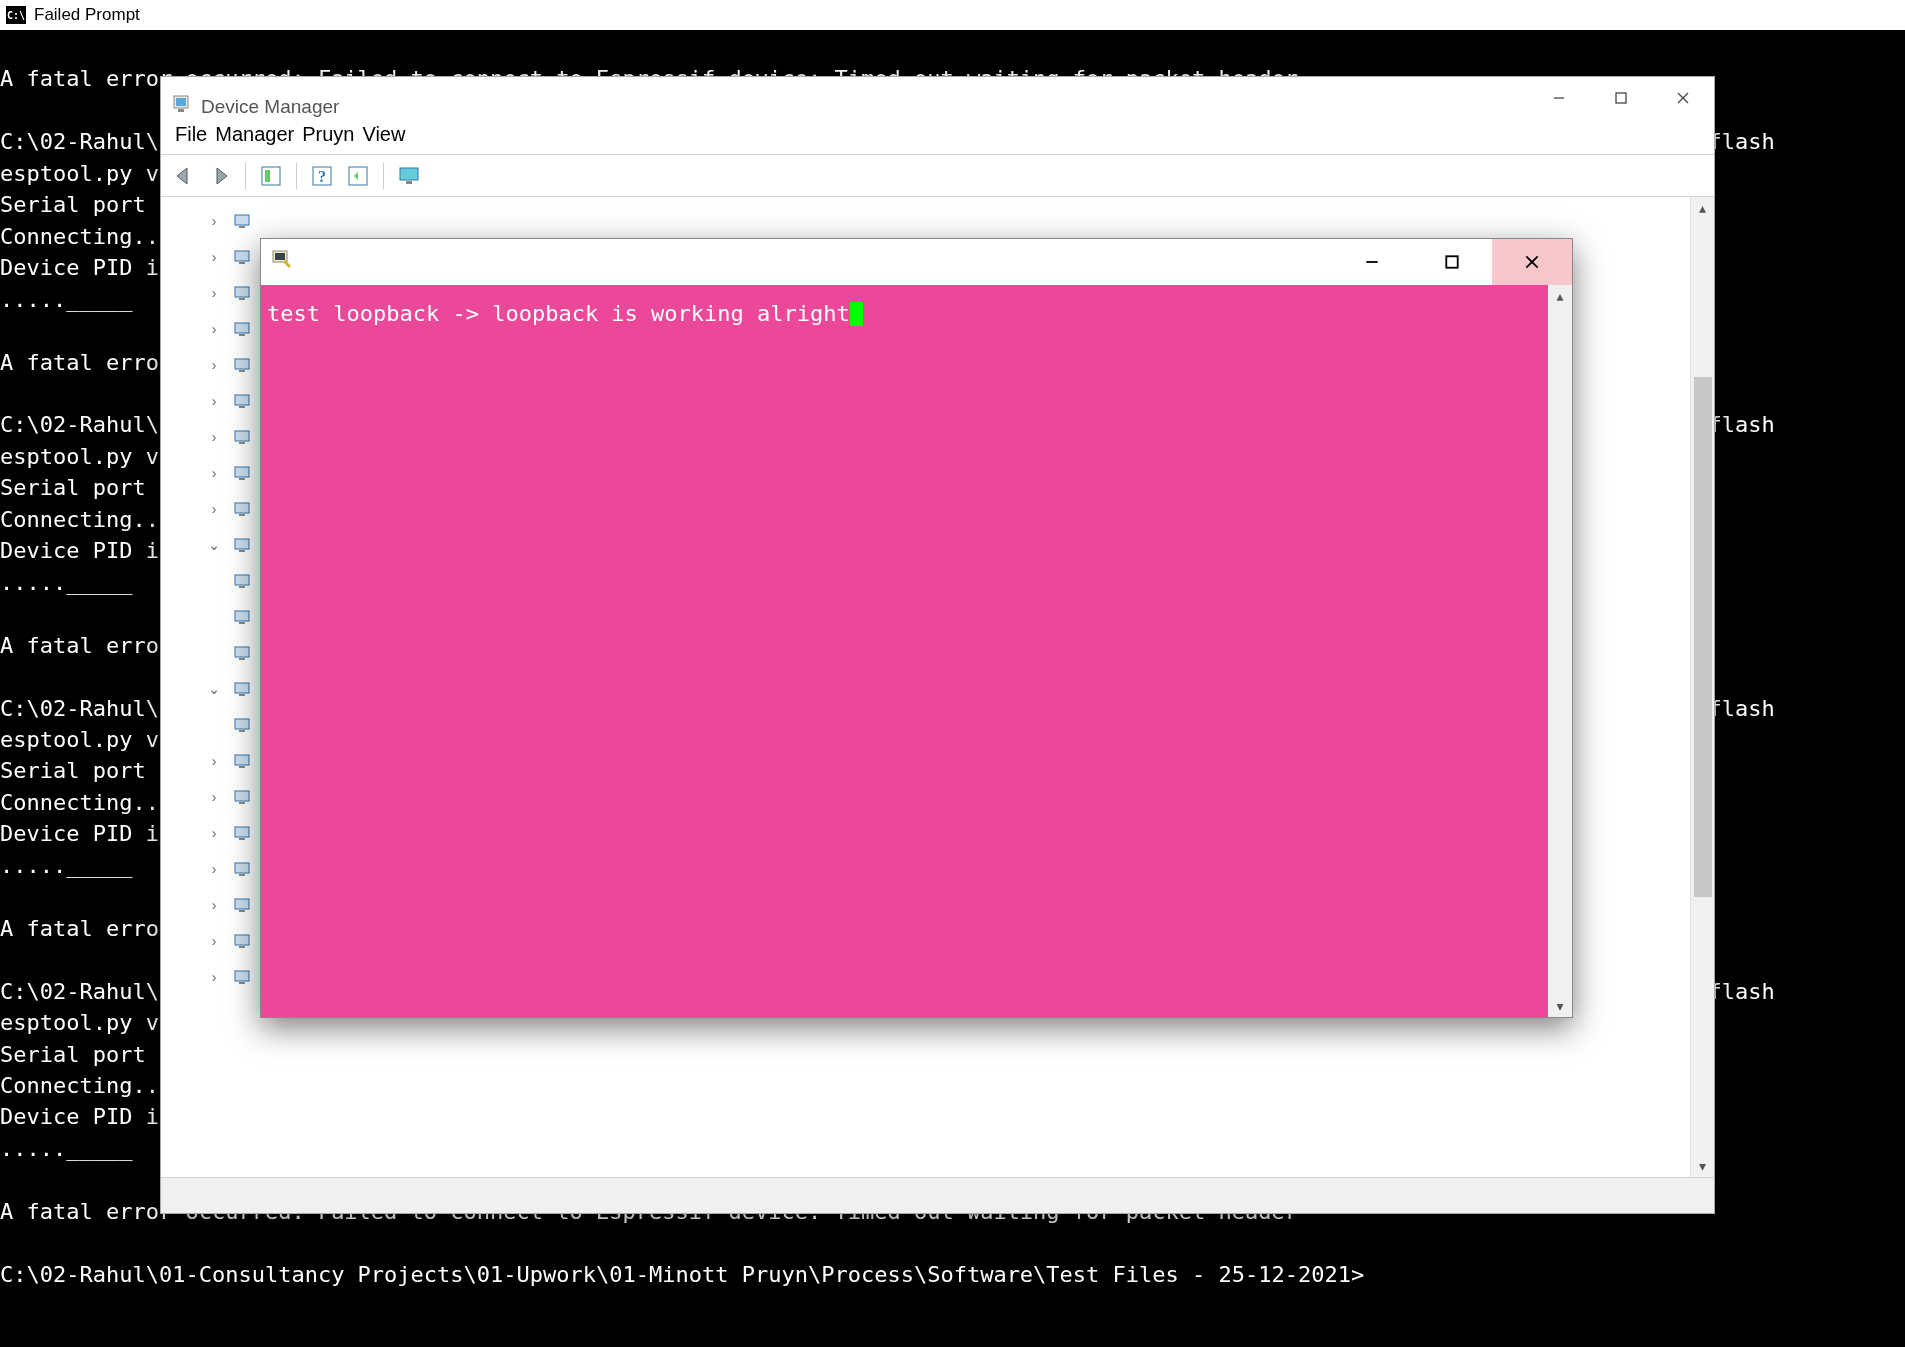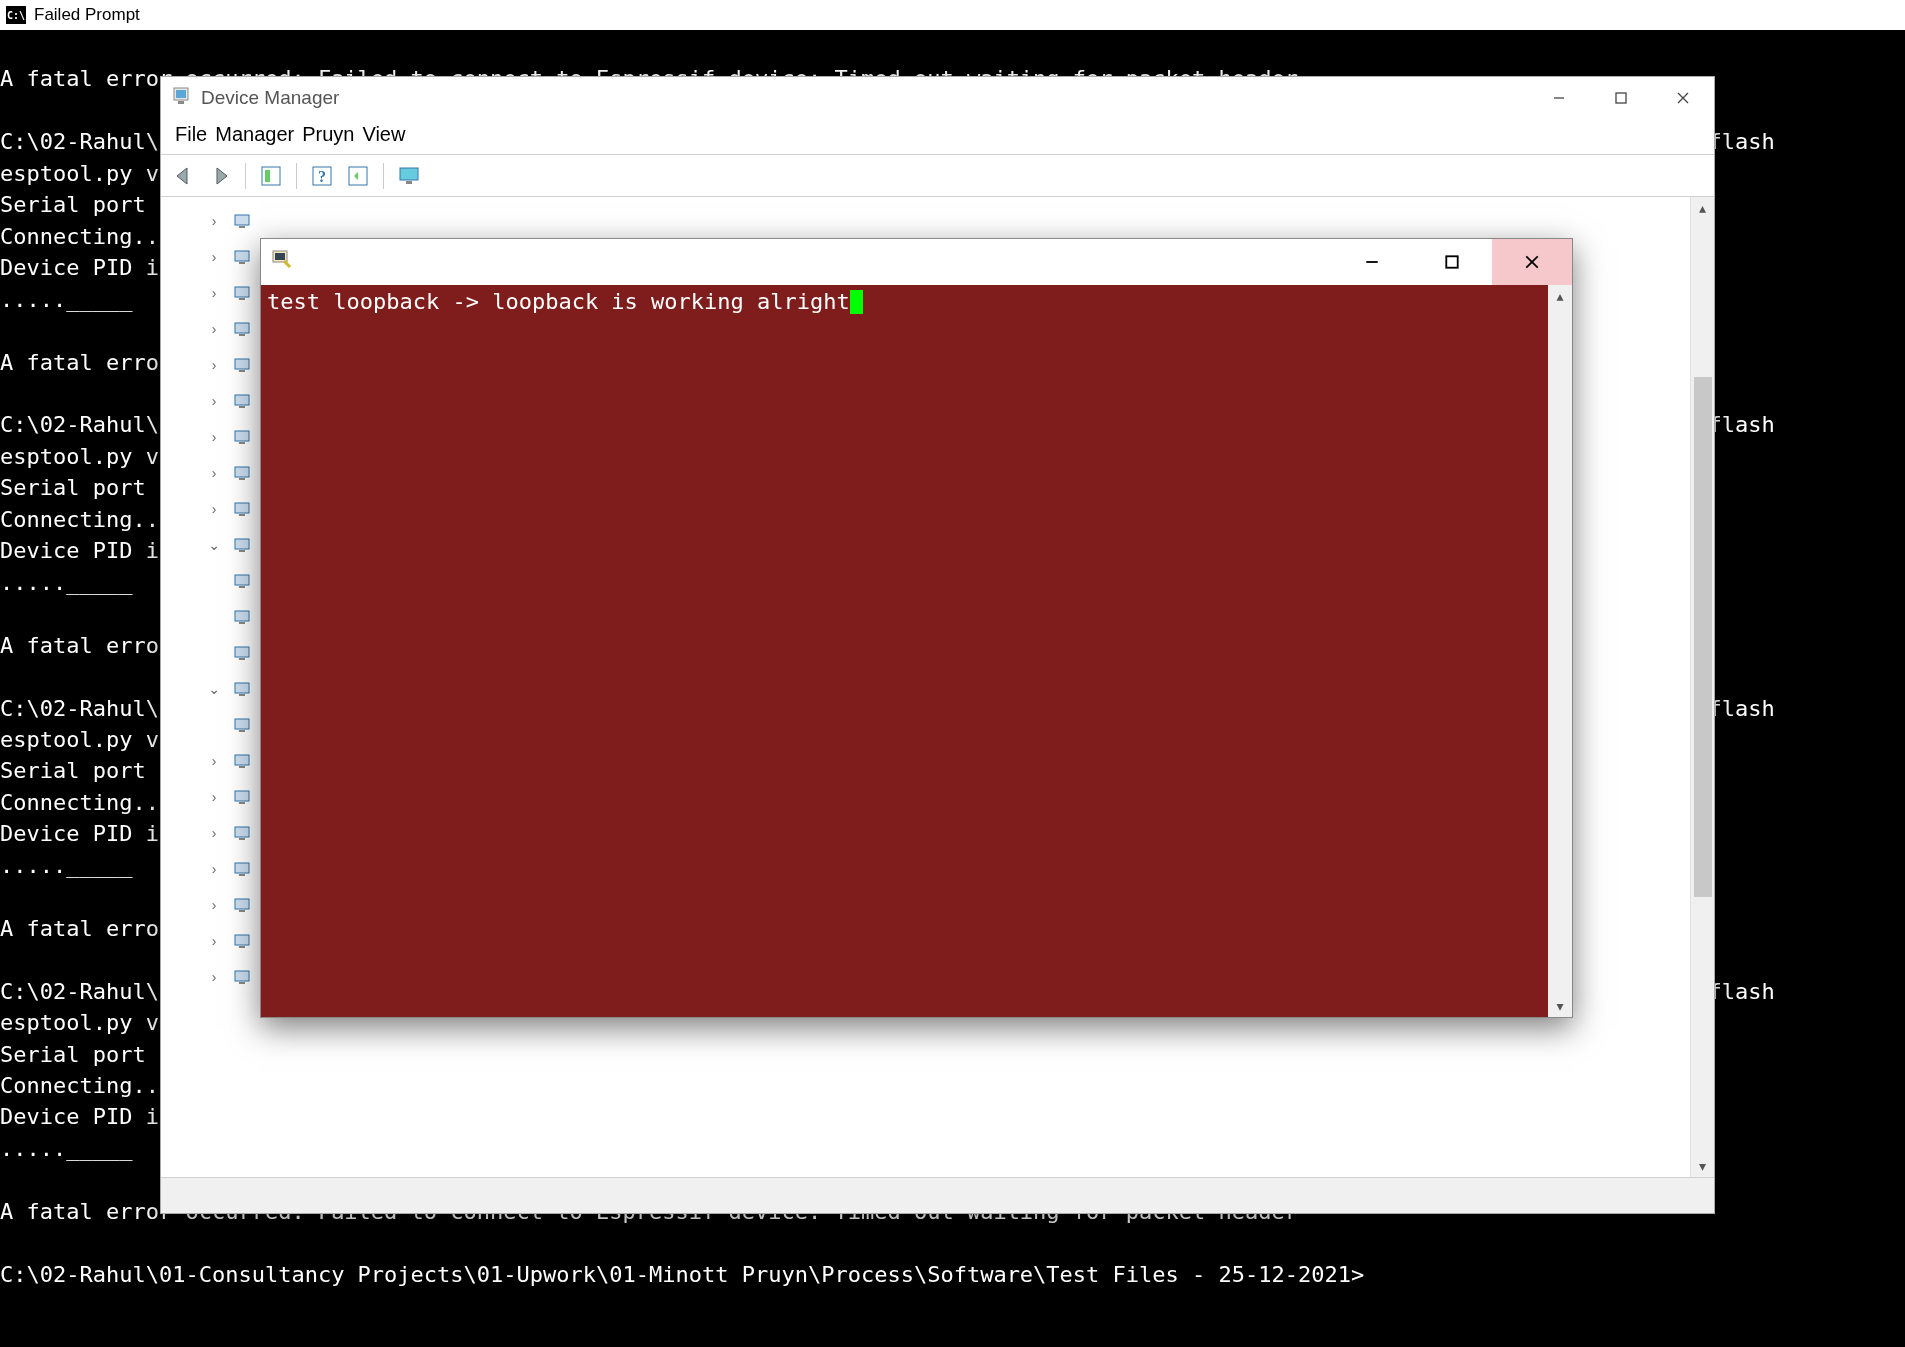--- a/index.html
+++ b/index.html
@@ -61,21 +61,21 @@
     color: #000;
     border: 1px solid #aaa;
     box-shadow: 0 8px 24px rgba(0,0,0,0.4);
     display: flex;
     flex-direction: column;
     font-family: "Segoe UI", Tahoma, sans-serif;
   }
   .devmgr-titlebar {
     height: 42px;
     display: flex;
-    align-items: center;
+    align-items: flex-end;
     padding-left: 10px;
     font-size: 19px;
     color: #555;
     position: relative;
   }
   .devmgr-title-left { display:flex; align-items:center; gap:10px; }
   .devmgr-sysbuttons {
     position: absolute; right: 0; top: 0;
     display: flex;
     height: 42px;
@@ -195,25 +195,25 @@
   }
   .putty-sysbtn.close {
     background: #f6c8cb;
   }
   .putty-body {
     flex:1;
     display:flex;
   }
   .putty-term {
     flex:1;
-    background:#7f1d1d;
+    background:#ec4899;
     color:#fff;
     font-family: Consolas, monospace;
     font-size: 22px;
-    padding: 4px 6px;
+    padding: 16px 6px;
     white-space: pre;
     position: relative;
   }
   .putty-scrollbar {
     width: 24px;
     background:#f0f0f0;
     display:flex; flex-direction:column; justify-content:space-between; align-items:center;
   }
   .term-cursor {
     display:inline-block;

